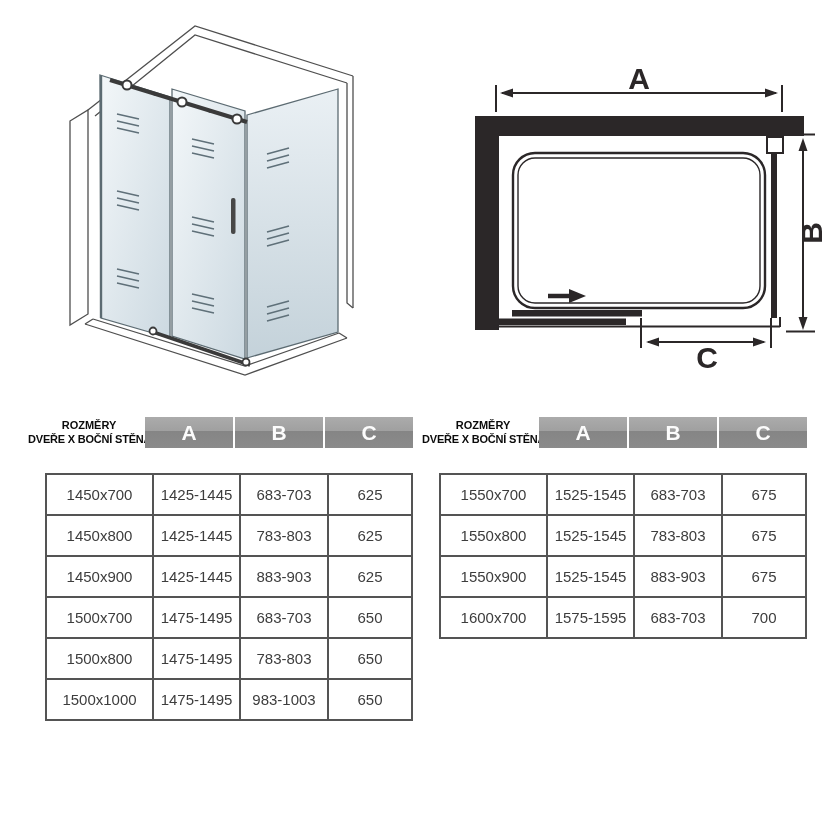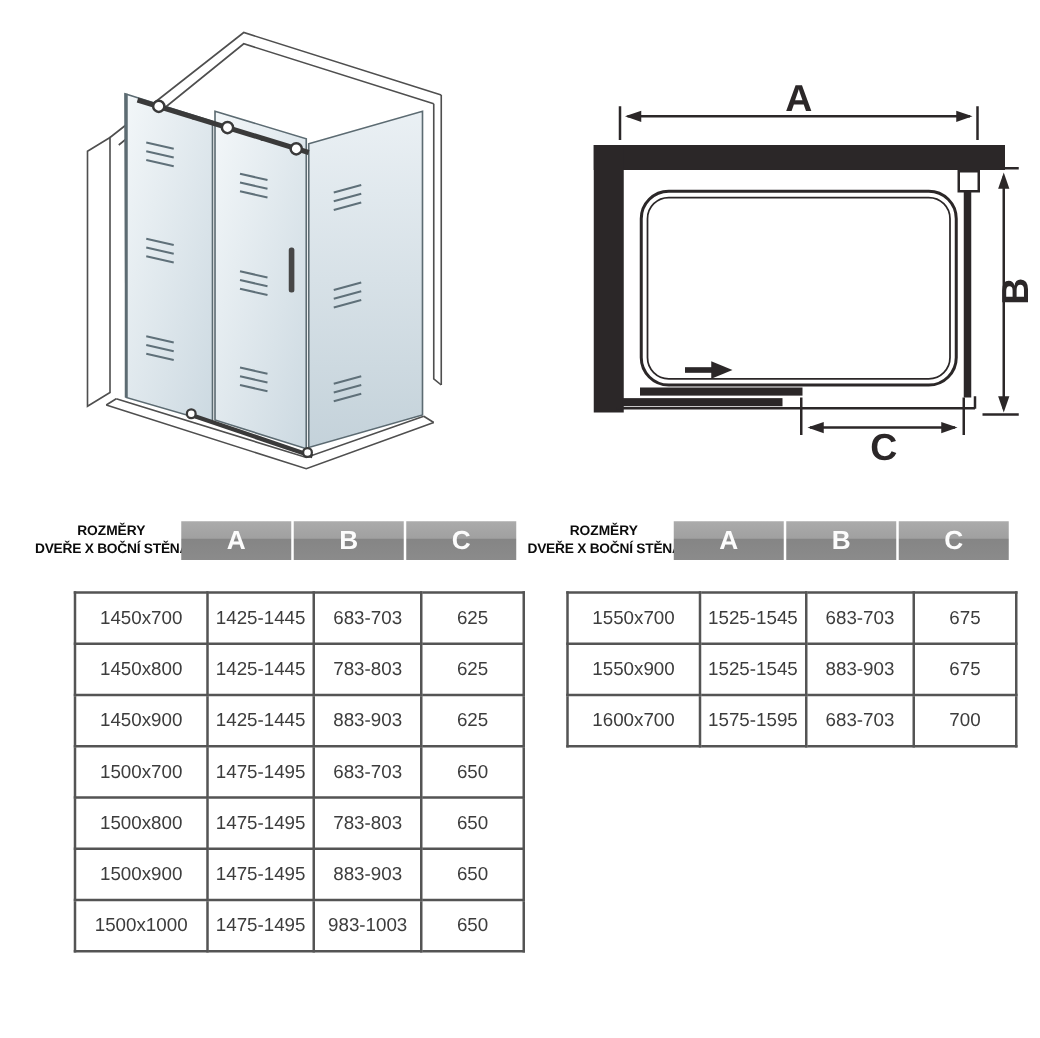--- a/index.html
+++ b/index.html
@@ -13,21 +13,21 @@
   .tblock{position:absolute;top:417px;width:392px;}
   .tblock.left{left:28px;}
   .tblock.right{left:422px;}
   .thead-label{position:absolute;left:0;top:1px;width:122px;text-align:center;
                font-size:11px;font-weight:bold;color:#0b0b0b;line-height:14px;}
   .thead-label .l2{white-space:nowrap;letter-spacing:-0.2px;}
   .graybar{position:absolute;left:117px;top:0;width:268px;height:31px;display:flex;gap:2px;}
   .graybar .gcell{flex:1;display:flex;align-items:center;justify-content:center;
       background:linear-gradient(180deg,#ababab 0%,#a0a0a0 44%,#858585 46%,#8b8b8b 100%);
       color:#fcfcfc;font-size:21px;font-weight:bold;}
-  .dimtable{position:absolute;left:31px;top:56px;border-collapse:collapse;border-radius:15px;}
+  .dimtable{position:absolute;left:17px;top:56px;border-collapse:collapse;border-radius:15px;}
   .dimtable td{border:2px solid #545454;height:39px;text-align:center;vertical-align:middle;
       font-size:15px;color:#3d3d3d;background:#fff;padding:0 2px;}
 </style>
 </head>
 <body>
 
 <div class="page">
 
   <svg class="illu" width="330" height="365" viewBox="0 0 330 365">
     <defs>
@@ -198,26 +198,20 @@
             <td>683-703</td>
             <td>650</td>
           </tr>
           <tr>
             <td>1500x800</td>
             <td>1475-1495</td>
             <td>783-803</td>
             <td>650</td>
           </tr>
           <tr>
-            <td>1500x900</td>
-            <td>1475-1495</td>
-            <td>883-903</td>
-            <td>650</td>
-          </tr>
-          <tr>
             <td>1500x1000</td>
             <td>1475-1495</td>
             <td>983-1003</td>
             <td>650</td>
           </tr>
         </tbody>
     </table>
   </div>
 
   <div class="tblock right">
@@ -238,20 +232,26 @@
           <col style="width:84px">
         </colgroup>
       <tbody>
           <tr>
             <td>1550x700</td>
             <td>1525-1545</td>
             <td>683-703</td>
             <td>675</td>
           </tr>
           <tr>
+            <td>1550x800</td>
+            <td>1525-1545</td>
+            <td>783-803</td>
+            <td>675</td>
+          </tr>
+          <tr>
             <td>1550x900</td>
             <td>1525-1545</td>
             <td>883-903</td>
             <td>675</td>
           </tr>
           <tr>
             <td>1600x700</td>
             <td>1575-1595</td>
             <td>683-703</td>
             <td>700</td>

